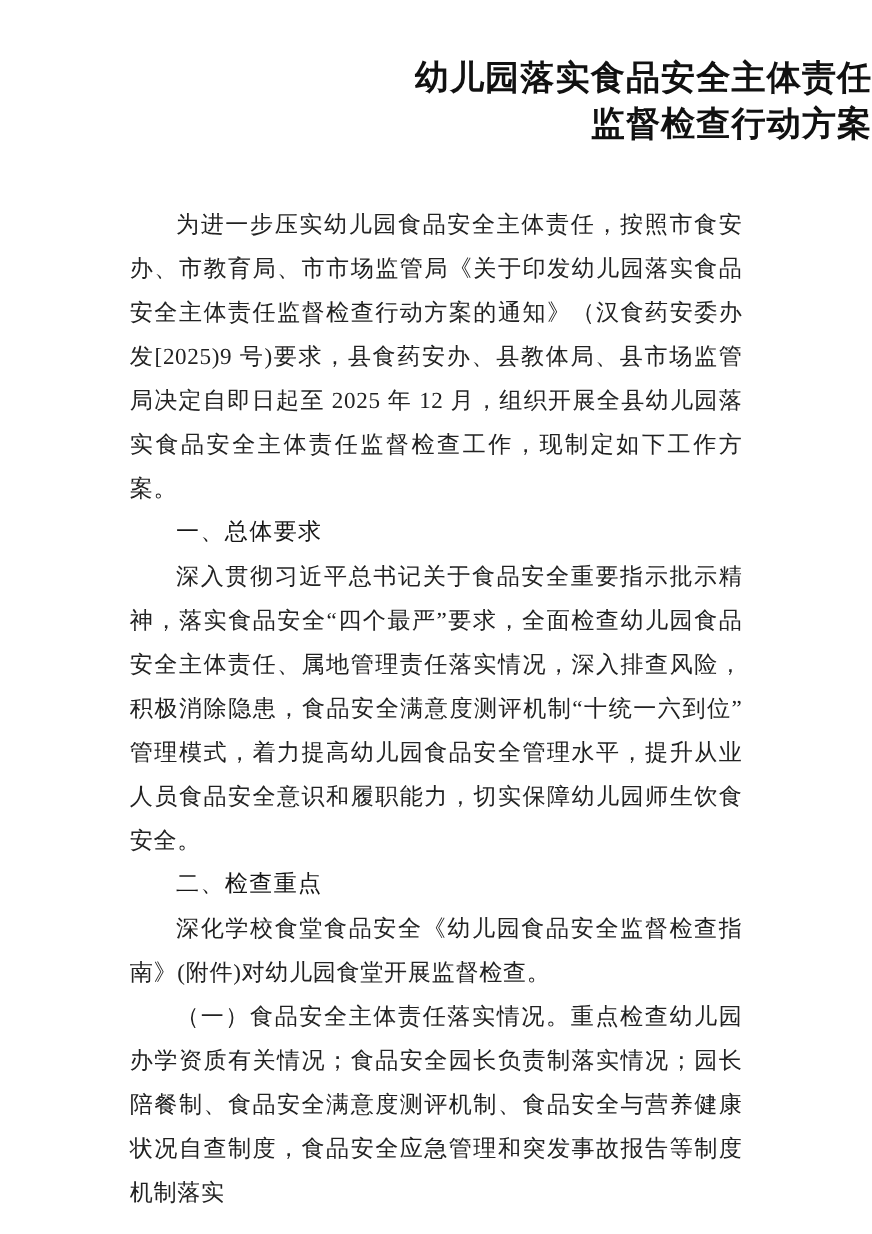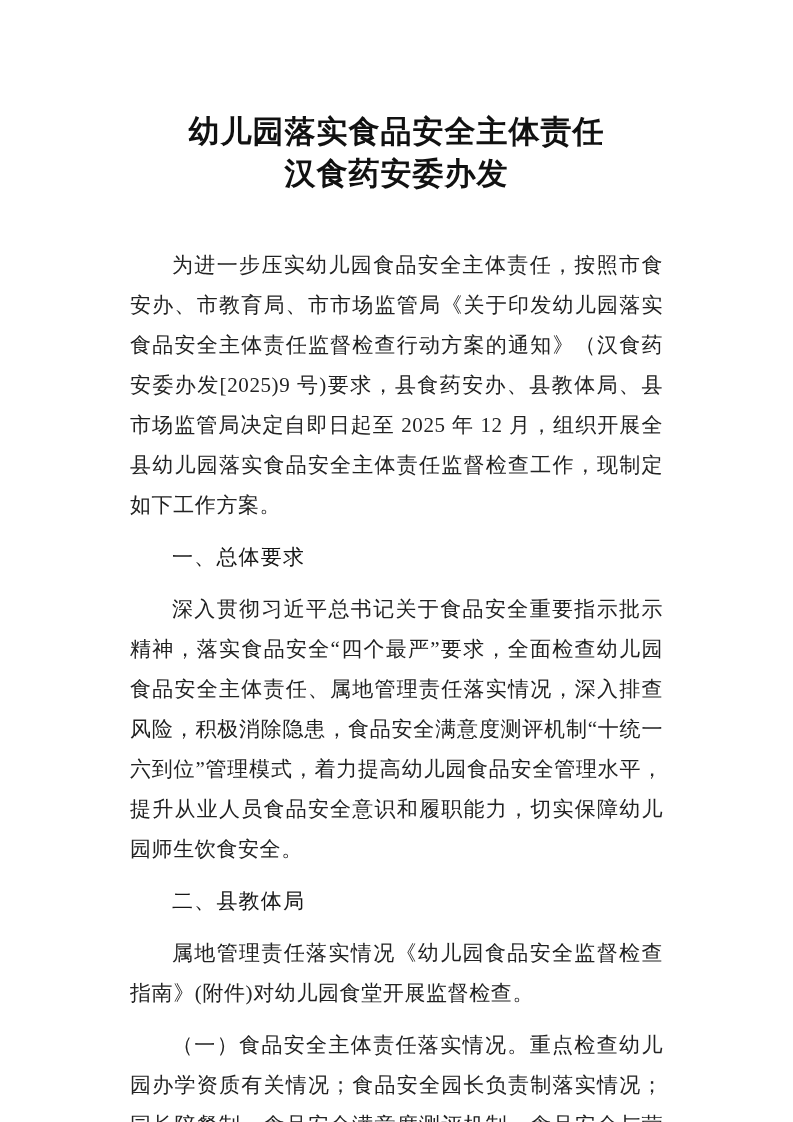--- a/index.html
+++ b/index.html
@@ -10,35 +10,35 @@
   .page {
     position: relative;
     width: 793px;
     height: 1122px;
     background: #ffffff;
     overflow: hidden;
     font-family: "Liberation Serif", "DejaVu Serif", serif;
     color: #1d1d1d;
   }
   .doc-title {
-    margin-top: 111px;
-    text-align: center;
+    margin-top: 50px;
+    text-align: right;
     font-size: 31px;
     line-height: 42px;
     font-weight: bold;
     color: #111111;
     letter-spacing: 1px;
     font-family: "Liberation Serif", "DejaVu Serif", serif;
   }
   .content {
     width: 557px;
     margin: 50px auto 0 auto;
   }
   .content p {
-    margin: 12px;
+    margin: 0;
     font-size: 21px;
     line-height: 40px;
     letter-spacing: 0.6px;
     text-align: justify;
     text-indent: 2em;
     word-break: break-all;
   }
   .content p.body-para {
     font-family: "Liberation Serif", "DejaVu Serif", serif;
     color: #222222;
@@ -50,24 +50,24 @@
     color: #161616;
     letter-spacing: 1.2px;
   }
 </style>
 </head>
 <body>
 
 <div class="page">
   <div class="doc-title">
     <div>幼儿园落实食品安全主体责任</div>
-    <div>汉食药安委办发</div>
+    <div>监督检查行动方案</div>
   </div>
 
   <div class="content">
     <p class="body-para">为进一步压实幼儿园食品安全主体责任，按照市食安办、市教育局、市市场监管局《关于印发幼儿园落实食品安全主体责任监督检查行动方案的通知》（汉食药安委办发[2025)9 号)要求，县食药安办、县教体局、县市场监管局决定自即日起至 2025 年 12 月，组织开展全县幼儿园落实食品安全主体责任监督检查工作，现制定如下工作方案。</p>
     <p class="section-heading">一、总体要求</p>
     <p class="body-para">深入贯彻习近平总书记关于食品安全重要指示批示精神，落实食品安全“四个最严”要求，全面检查幼儿园食品安全主体责任、属地管理责任落实情况，深入排查风险，积极消除隐患，食品安全满意度测评机制“十统一六到位”管理模式，着力提高幼儿园食品安全管理水平，提升从业人员食品安全意识和履职能力，切实保障幼儿园师生饮食安全。</p>
-    <p class="section-heading">二、县教体局</p>
-    <p class="body-para">属地管理责任落实情况《幼儿园食品安全监督检查指南》(附件)对幼儿园食堂开展监督检查。</p>
+    <p class="section-heading">二、检查重点</p>
+    <p class="body-para">深化学校食堂食品安全《幼儿园食品安全监督检查指南》(附件)对幼儿园食堂开展监督检查。</p>
     <p class="body-para">（一）食品安全主体责任落实情况。重点检查幼儿园办学资质有关情况；食品安全园长负责制落实情况；园长陪餐制、食品安全满意度测评机制、食品安全与营养健康状况自查制度，食品安全应急管理和突发事故报告等制度机制落实</p>
   </div>
 </div>
 
 </body></html>

